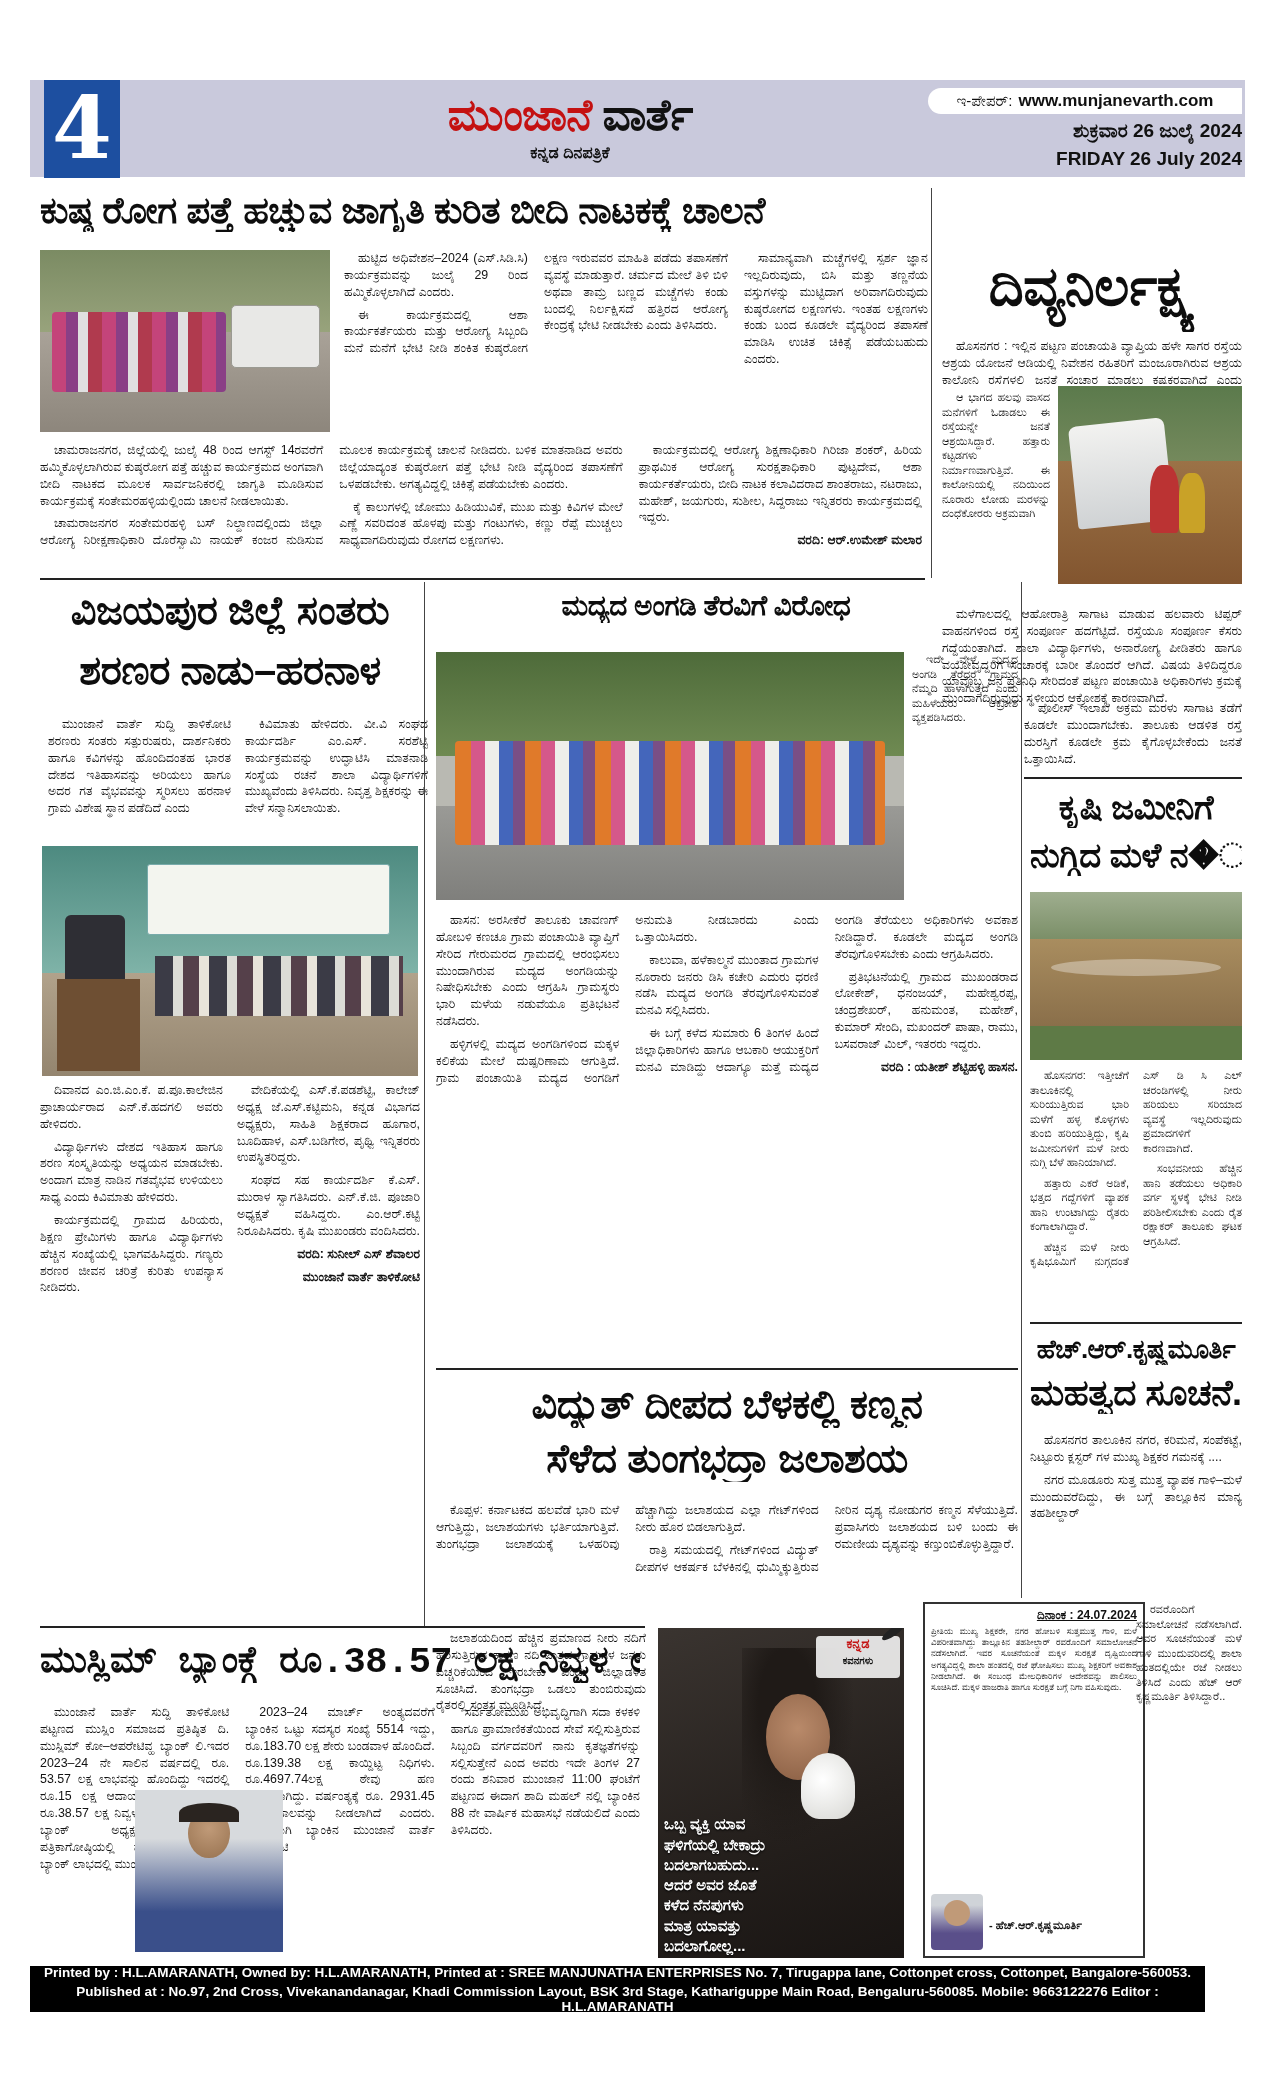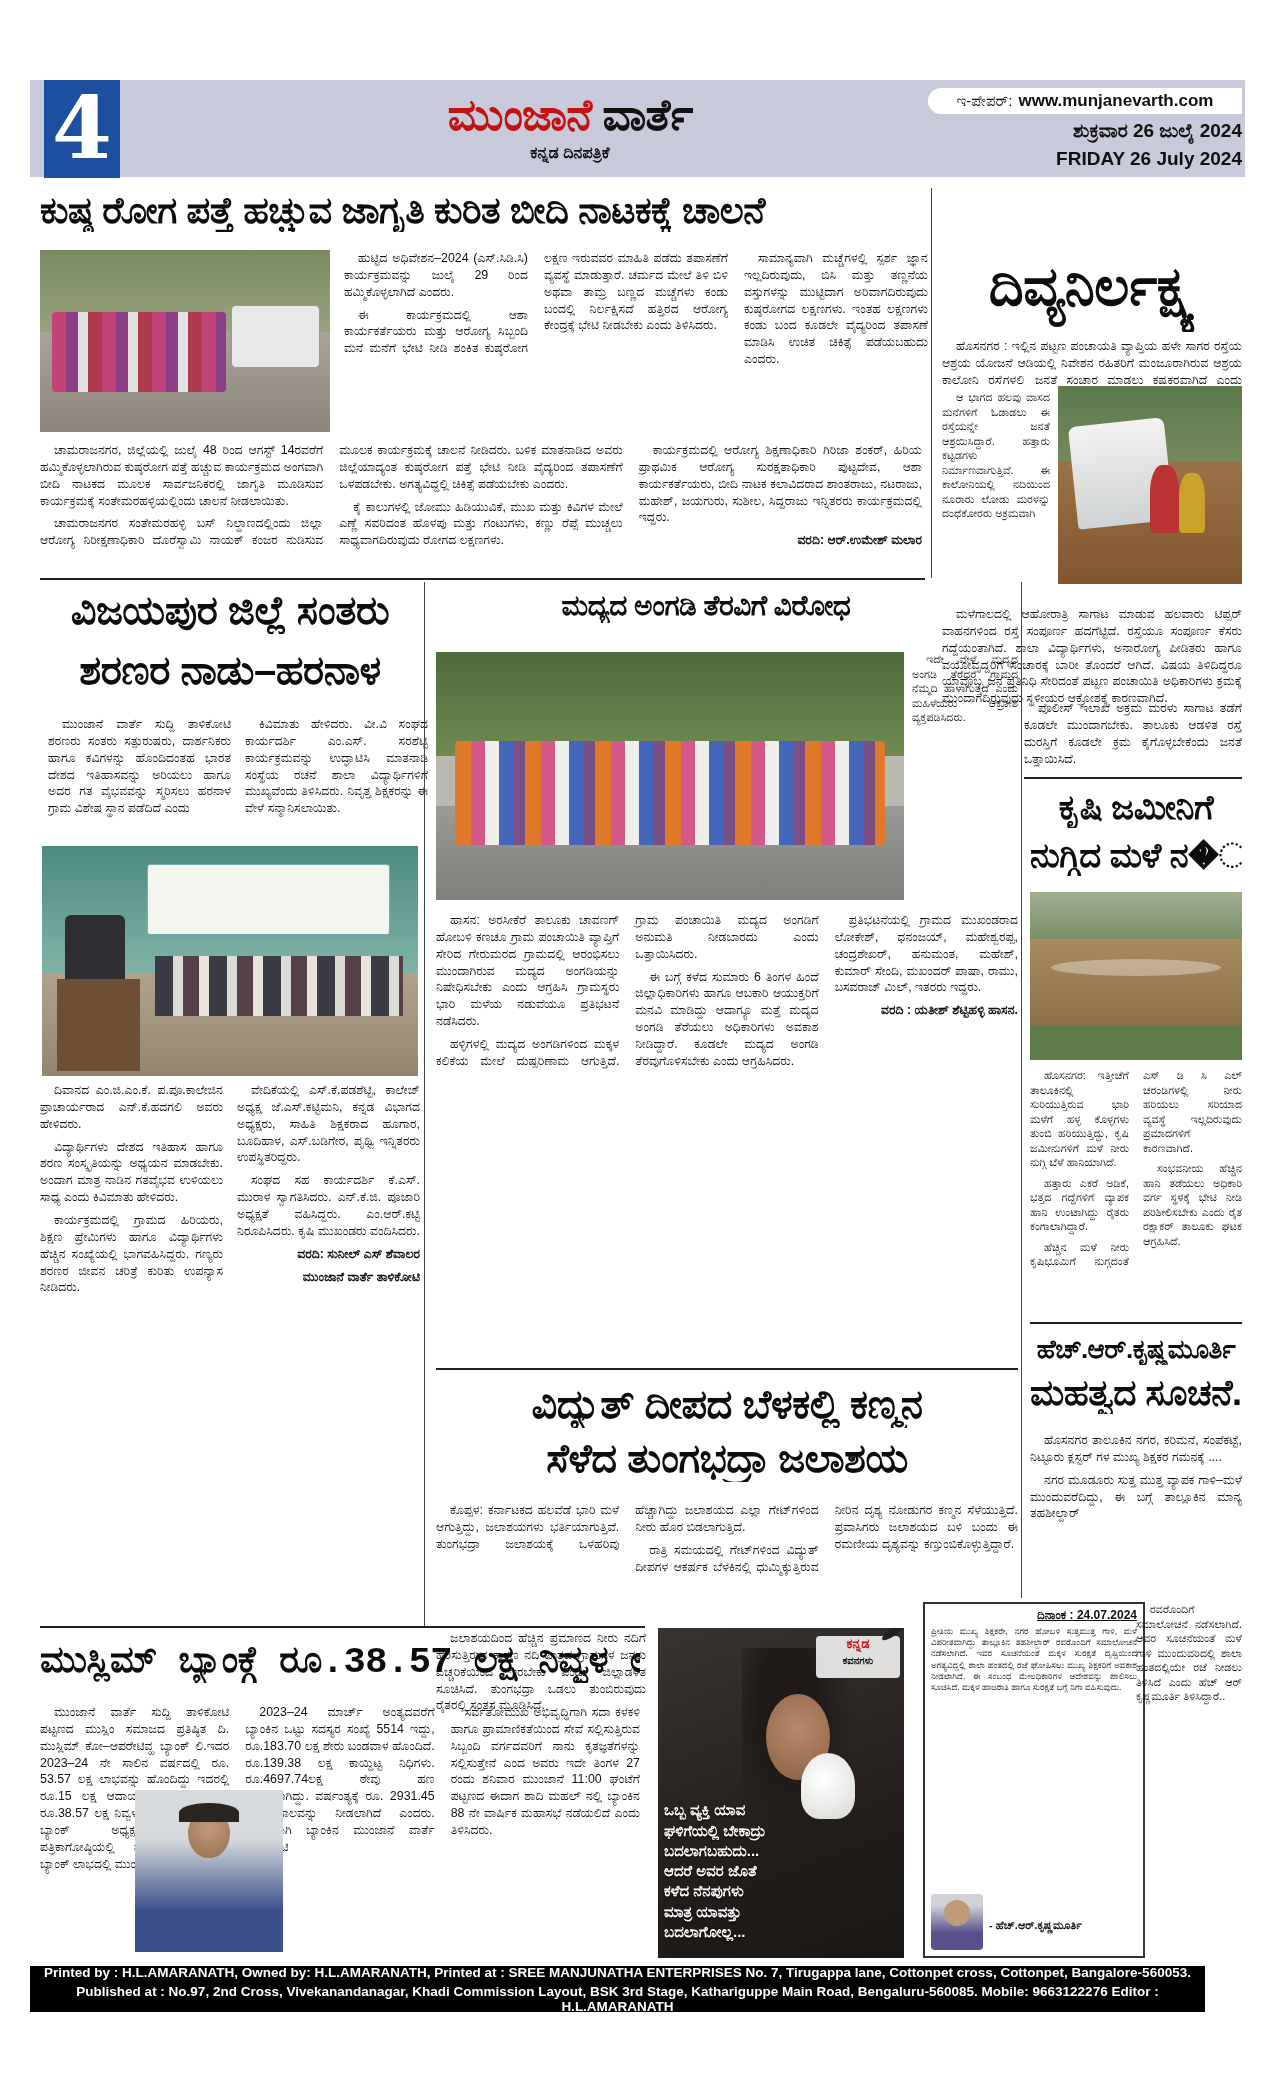--- a/index.html
+++ b/index.html
@@ -143,20 +143,21 @@
     <div class="ph-el" style="left:0;top:42%;width:100%;height:20%;background:#b9b9b2;"></div>
     <div class="ph-el" style="left:0;top:62%;width:100%;height:38%;background:linear-gradient(180deg,#9a9a96,#7f7f7c);"></div>
     <div class="ph-el" style="left:4%;top:36%;width:92%;height:42%;background:repeating-linear-gradient(90deg,#e07a2a 0 16px,#d5588a 16px 30px,#eeeeea 30px 44px,#4466bb 44px 58px,#7a4f86 58px 70px);border-radius:4px;"></div>
   </div>
   <div class="abs bt sm" style="left:912px;top:652px;width:106px;height:248px;">
     <p>ಇದೇ ವೇಳೆ ಮದ್ಯದ ಅಂಗಡಿ ತೆರೆದರೆ ಗ್ರಾಮದ ನೆಮ್ಮದಿ ಹಾಳಾಗುತ್ತದೆ ಎಂದು ಮಹಿಳೆಯರು ಆಕ್ರೋಶ ವ್ಯಕ್ತಪಡಿಸಿದರು.</p>
   </div>
   <div class="abs bt cols3" style="left:436px;top:912px;width:582px;height:446px;">
     <p>ಹಾಸನ: ಅರಸೀಕೆರೆ ತಾಲೂಕು ಚಾವಣಗ್ ಹೋಬಳಿ ಕಣಚೂ ಗ್ರಾಮ ಪಂಚಾಯಿತಿ ವ್ಯಾಪ್ತಿಗೆ ಸೇರಿದ ಗೇರುಮರದ ಗ್ರಾಮದಲ್ಲಿ ಆರಂಭಿಸಲು ಮುಂದಾಗಿರುವ ಮದ್ಯದ ಅಂಗಡಿಯನ್ನು ನಿಷೇಧಿಸಬೇಕು ಎಂದು ಆಗ್ರಹಿಸಿ ಗ್ರಾಮಸ್ಥರು ಭಾರಿ ಮಳೆಯ ನಡುವೆಯೂ ಪ್ರತಿಭಟನೆ ನಡೆಸಿದರು.</p>
     <p>ಹಳ್ಳಿಗಳಲ್ಲಿ ಮದ್ಯದ ಅಂಗಡಿಗಳಿಂದ ಮಕ್ಕಳ ಕಲಿಕೆಯ ಮೇಲೆ ದುಷ್ಪರಿಣಾಮ ಆಗುತ್ತಿದೆ. ಗ್ರಾಮ ಪಂಚಾಯಿತಿ ಮದ್ಯದ ಅಂಗಡಿಗೆ ಅನುಮತಿ ನೀಡಬಾರದು ಎಂದು ಒತ್ತಾಯಿಸಿದರು.</p>
+    <p>ಕಾಲುವಾ, ಹಳೆಕಾಲ್ಮನೆ ಮುಂತಾದ ಗ್ರಾಮಗಳ ನೂರಾರು ಜನರು ಡಿಸಿ ಕಚೇರಿ ಎದುರು ಧರಣಿ ನಡೆಸಿ ಮದ್ಯದ ಅಂಗಡಿ ತೆರವುಗೊಳಿಸುವಂತೆ ಮನವಿ ಸಲ್ಲಿಸಿದರು.</p>
     <p>ಈ ಬಗ್ಗೆ ಕಳೆದ ಸುಮಾರು 6 ತಿಂಗಳ ಹಿಂದೆ ಜಿಲ್ಲಾಧಿಕಾರಿಗಳು ಹಾಗೂ ಆಬಕಾರಿ ಆಯುಕ್ತರಿಗೆ ಮನವಿ ಮಾಡಿದ್ದು ಆದಾಗ್ಯೂ ಮತ್ತೆ ಮದ್ಯದ ಅಂಗಡಿ ತೆರೆಯಲು ಅಧಿಕಾರಿಗಳು ಅವಕಾಶ ನೀಡಿದ್ದಾರೆ. ಕೂಡಲೇ ಮದ್ಯದ ಅಂಗಡಿ ತೆರವುಗೊಳಿಸಬೇಕು ಎಂದು ಆಗ್ರಹಿಸಿದರು.</p>
     <p>ಪ್ರತಿಭಟನೆಯಲ್ಲಿ ಗ್ರಾಮದ ಮುಖಂಡರಾದ ಲೋಕೇಶ್, ಧನಂಜಯ್, ಮಹೇಶ್ವರಪ್ಪ, ಚಂದ್ರಶೇಖರ್, ಹನುಮಂತ, ಮಹೇಶ್, ಕುಮಾರ್ ಸೇಂದಿ, ಮಖಂದರ್ ಪಾಷಾ, ರಾಮು, ಬಸವರಾಜ್ ಮಿಲ್, ಇತರರು ಇದ್ದರು.</p>
     <p class="byline">ವರದಿ : ಯತೀಶ್ ಶೆಟ್ಟಿಹಳ್ಳಿ ಹಾಸನ.</p>
   </div>
   <div class="abs hdiv" style="left:436px;top:1368px;width:582px;"></div>
 
   <div class="abs hl center" style="left:1030px;top:788px;width:212px;font-size:34px;">ಕೃಷಿ ಜಮೀನಿಗೆ</div>
   <div class="abs hl center" style="left:1030px;top:836px;width:212px;font-size:34px;">ನುಗ್ಗಿದ ಮಳೆ ನ�ೀರು</div>
   <div class="abs photo" style="left:1030px;top:892px;width:212px;height:168px;">
     <div class="ph-el" style="left:0;top:0;width:100%;height:28%;background:linear-gradient(180deg,#9fae8f,#7b8f68);"></div>
@@ -202,21 +203,21 @@
 
   <div class="abs photo" style="left:658px;top:1628px;width:246px;height:330px;background:linear-gradient(160deg,#3a3430,#241f1c 60%,#191513);">
     <div class="ph-el" style="left:34%;top:6%;width:46%;height:60%;background:radial-gradient(ellipse at 40% 30%,#1f1a17 30%,transparent 70%);"></div>
     <div class="ph-el" style="left:44%;top:20%;width:26%;height:26%;background:radial-gradient(circle at 50% 40%,#b98a6a,#8a5f44);border-radius:50%;"></div>
     <div class="ph-el" style="left:58%;top:38%;width:22%;height:20%;background:radial-gradient(circle at 40% 40%,#ffffff,#d8d8d4);border-radius:60% 60% 40% 40%;"></div>
     <div class="ph-el" style="right:4px;top:8px;width:84px;height:42px;background:rgba(255,255,255,0.85);border-radius:4px;text-align:center;">
       <div style="color:#c41111;font-weight:bold;font-size:13px;line-height:16px;">ಕನ್ನಡ</div>
       <div style="color:#111;font-weight:bold;font-size:10px;line-height:18px;">ಕವನಗಳು</div>
       <div style="position:absolute;right:-6px;top:-8px;width:26px;height:8px;background:#222;border-radius:50% 0 50% 50%;transform:rotate(-35deg);"></div>
     </div>
-    <div class="ph-el" style="left:6px;bottom:16px;">
+    <div class="ph-el" style="left:6px;bottom:2px;">
       <div class="poemline">ಒಬ್ಬ ವ್ಯಕ್ತಿ ಯಾವ</div>
       <div class="poemline">ಘಳಿಗೆಯಲ್ಲಿ ಬೇಕಾದ್ರು</div>
       <div class="poemline">ಬದಲಾಗಬಹುದು...</div>
       <div class="poemline">ಆದರೆ ಅವರ ಜೊತೆ</div>
       <div class="poemline">ಕಳೆದ ನೆನಪುಗಳು</div>
       <div class="poemline">ಮಾತ್ರ ಯಾವತ್ತು</div>
       <div class="poemline">ಬದಲಾಗೋಲ್ಲ...</div>
     </div>
   </div>
 

